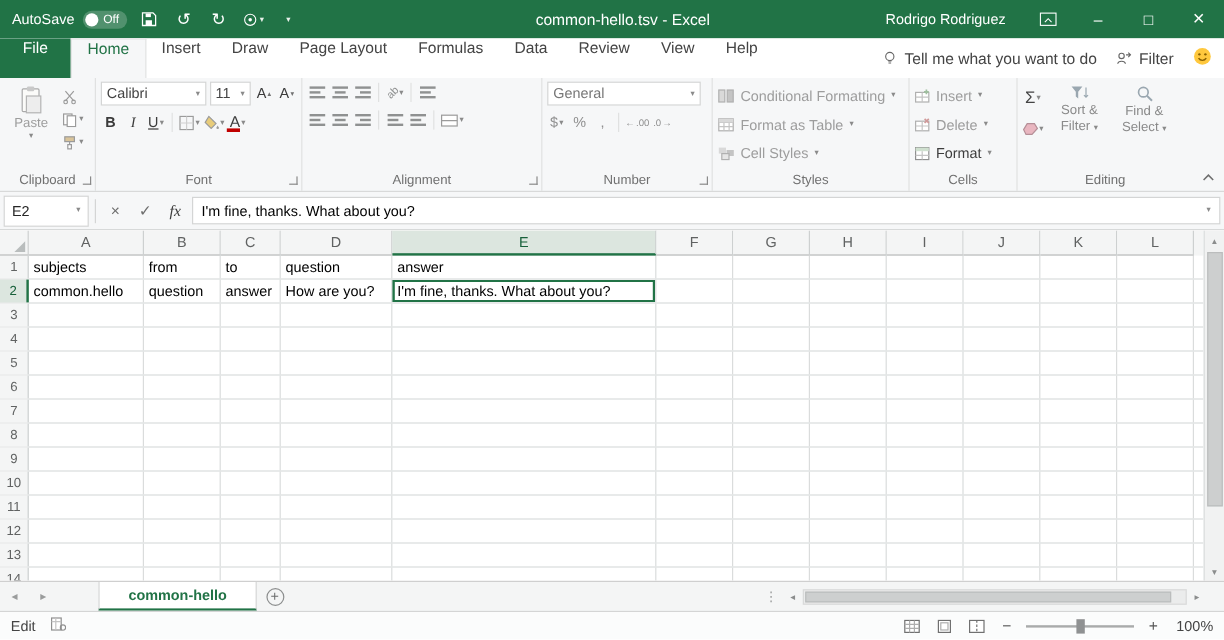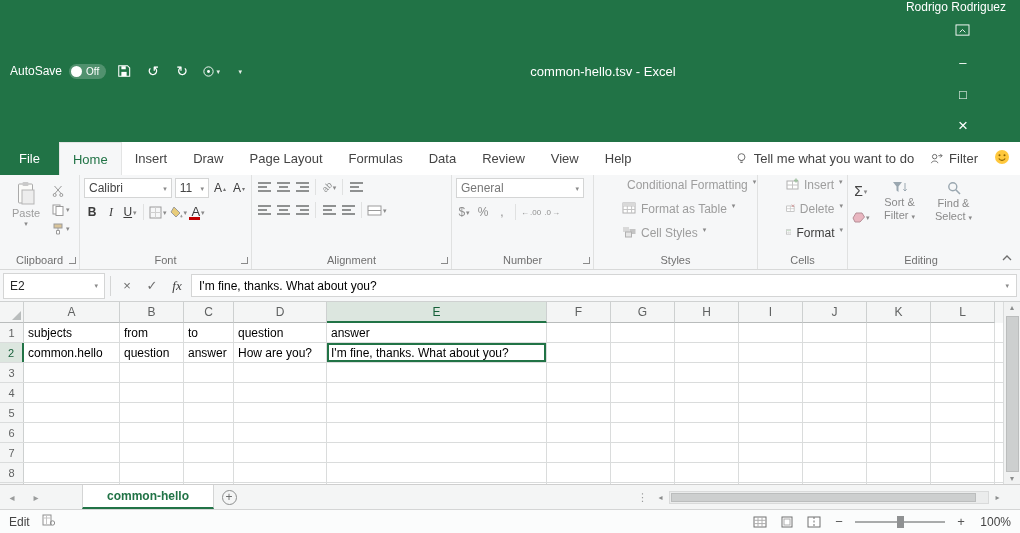--- a/index.html
+++ b/index.html
@@ -10,28 +10,28 @@
   
   .titlebar { flex:0 0 32px; background:#217346; color:#fff; display:flex; align-items:center; }
   .tb-left { display:flex; align-items:center; gap:7px; padding-left:10px; width:300px; }
   .autosave-label { font-size:12px; }
   .autosave-pill { background:rgba(255,255,255,.22); height:15px; border-radius:8px; display:inline-flex; align-items:center; gap:4px; padding:0 7px 0 2px; cursor:default; }
   .pill-dot { width:11px; height:11px; border-radius:50%; background:#fff; }
   .pill-text { font-size:10px; color:#fff; }
   .qa-btn { min-width:22px; height:26px; display:inline-flex; align-items:center; justify-content:center; color:#fff; font-size:14px; gap:1px; }
   .qa-btn .dd { color:#e8f0ea; }
   .tb-title { flex:1; text-align:center; font-size:13px; white-space:nowrap; }
-  .tb-right { display:flex; align-items:center; height:100%;flex-direction:column; }
+  .tb-right { display:flex; align-items:center; height:100%; }
   .tb-user { font-size:12px; margin-right:14px; }
   .tb-btn { width:42px; height:32px; display:flex; align-items:center; justify-content:center; font-size:13px; }
   .tb-btn.close { font-size:17px; }
 
   
   .tabrow { flex:0 0 33px; background:#fff; display:flex; align-items:stretch; }
-  .rtab { padding:0 13px; display:flex; align-items:center; font-size:13px; color:#444; white-space:nowrap; }
+  .rtab { padding:0 13px; display:flex; align-items:flex-start; font-size:13px; color:#444; white-space:nowrap; }
   .rtab.file { background:#217346; color:#fff; padding:0 19px; }
   .rtab.active { color:#217346; background:#f6f7f8; border:1px solid #e3e4e4; border-bottom:none; }
   .tabrow-right { margin-left:auto; display:flex; align-items:center; gap:16px; padding-right:10px; }
   .tellme, .share { display:flex; align-items:center; gap:6px; font-size:13px; color:#444; white-space:nowrap; }
 
   
   .ribbon { flex:0 0 95px; background:#f6f7f8; border-bottom:1px solid #d8d9d9; display:flex; position:relative; }
   .rgroup { display:flex; flex-direction:column; border-right:1px solid #e0e1e1; padding:3px 4px 0 4px; position:relative; }
   .rg-content { flex:1; display:flex; gap:4px; }
   .rg-content.col { flex-direction:column; gap:5px; }
@@ -68,33 +68,33 @@
   .bars.right { background:
       linear-gradient(#8f9191 0 0) 0 0 / 13px 2px no-repeat,
       linear-gradient(#8f9191 0 0) 4px 4px / 9px 2px no-repeat,
       linear-gradient(#8f9191 0 0) 0 8px / 13px 2px no-repeat; }
   .orient { font-size:9px; color:#8f9191; transform:rotate(-45deg); display:inline-block; }
 
   .num { font-size:12px; color:#8f8f8f; }
   .micro { font-size:8px; color:#8f8f8f; }
   .tinyarrow { font-size:8px; color:#8f8f8f; }
 
-  .style-row, .cell-row { display:flex; gap:5px; height:23px; color:#9d9d9d; font-size:12px; white-space:nowrap;margin-left:24px; }
+  .style-row, .cell-row { display:flex; align-items:center; gap:5px; height:23px; color:#9d9d9d; font-size:12px; white-space:nowrap; }
   .cell-row.dark { color:#3d3d3d; }
 
   .editing { gap:6px; }
   .ed-col { display:flex; flex-direction:column; gap:8px; padding-top:4px; }
   .sigma { font-size:14px; color:#444; }
   .bigv { width:48px; display:flex; flex-direction:column; align-items:center; padding-top:3px; font-size:11px; color:#8a8a8a; text-align:center; }
   .bigv-lbl { line-height:1.15; margin-top:2px; }
   .collapse { position:absolute; right:8px; bottom:5px; }
 
   
   .formula-row { flex:0 0 32px; background:#f6f7f8; border-bottom:1px solid #cfd1d1; display:flex; align-items:center; padding:0 3px; gap:3px; }
-  .namebox { width:102px; height:23px; background:#fff; border:1px solid #d4d5d5; display:flex; align-items:center; padding:12px 6px; font-size:12px; }
+  .namebox { width:71px; height:23px; background:#fff; border:1px solid #d4d5d5; display:flex; align-items:center; padding:12px 6px; font-size:12px; }
   .namebox .dd { margin-left:auto; }
   .fdivider { width:1px; height:20px; background:#d4d5d5; margin:0 2px; }
   .fbtn { width:22px; text-align:center; color:#6e6e6e; font-size:13px; }
   .fbtn.check { color:#6e6e6e; }
   .fbtn.fx { font-style:italic; font-family:"Liberation Serif", serif; font-size:13px; color:#3d3d3d; }
   .formula-input { flex:1; height:23px; background:#fff; border:1px solid #d4d5d5; display:flex; align-items:center; padding:0 7px; font-size:12px; color:#000; white-space:nowrap; overflow:hidden; }
   .formula-input .expand { margin-left:auto; }
 
   
   .grid-area { flex:1 1 auto; min-height:0; display:flex; background:#fff; overflow:hidden; }

